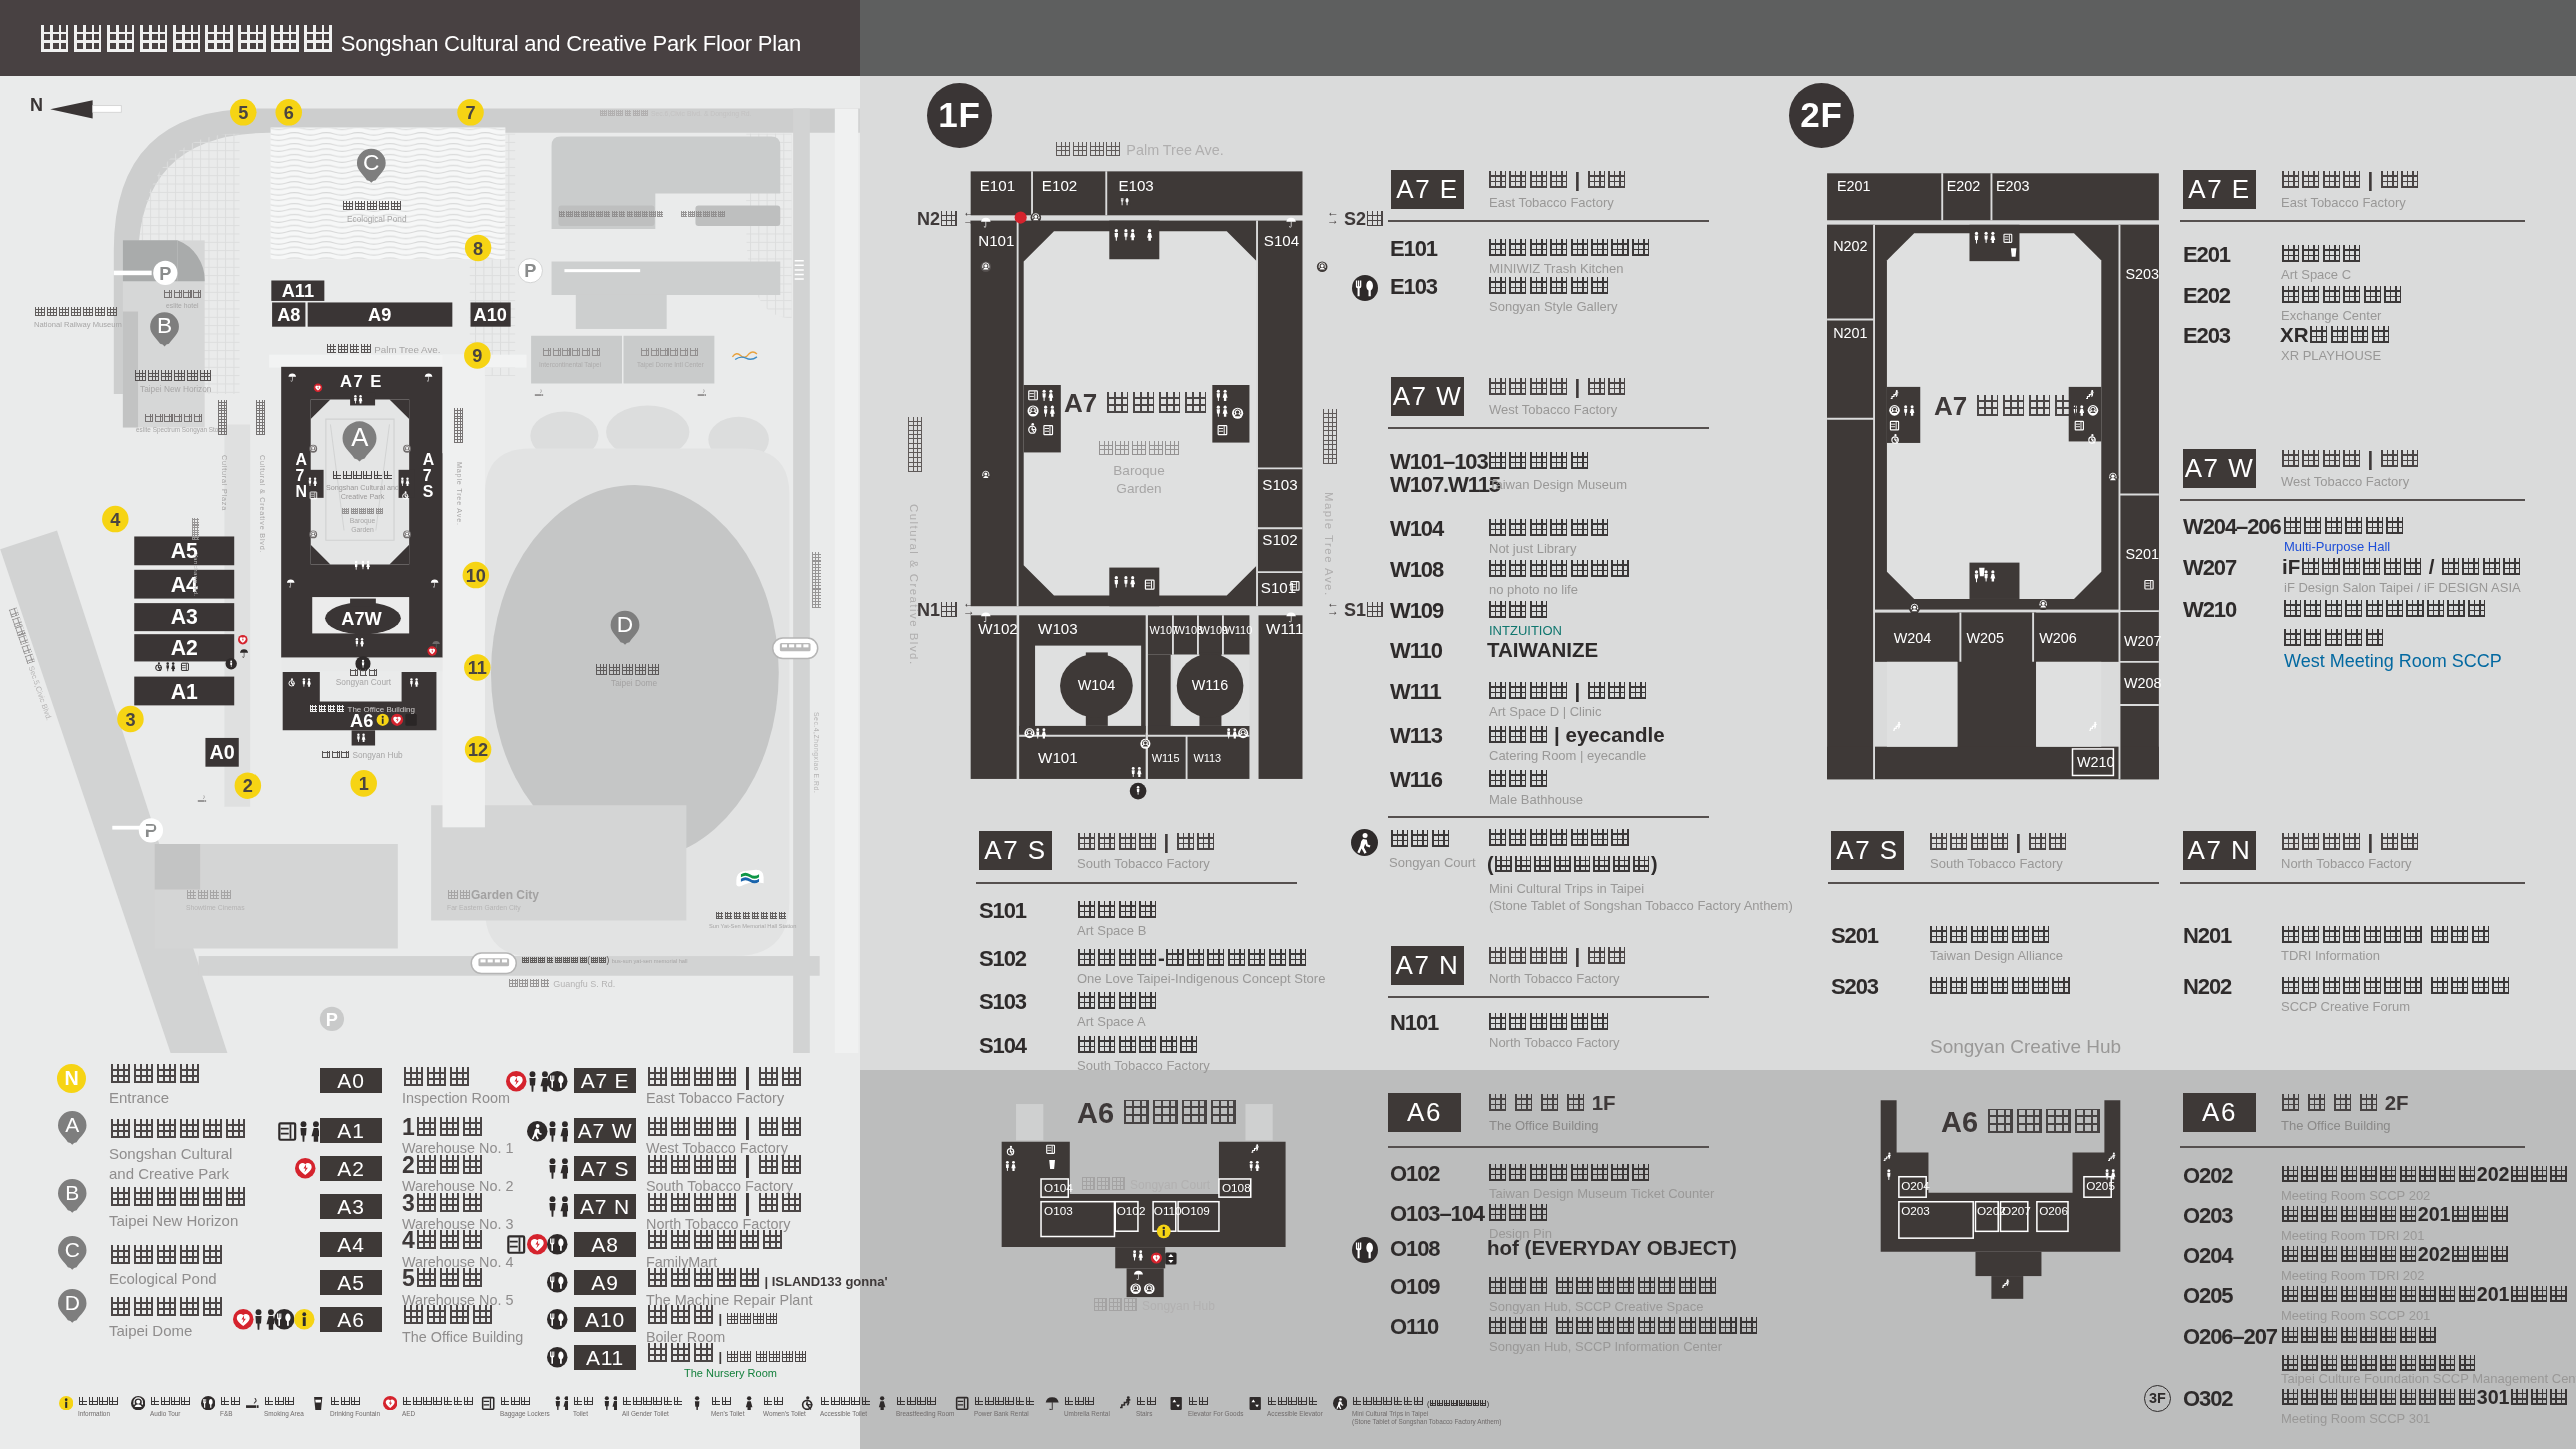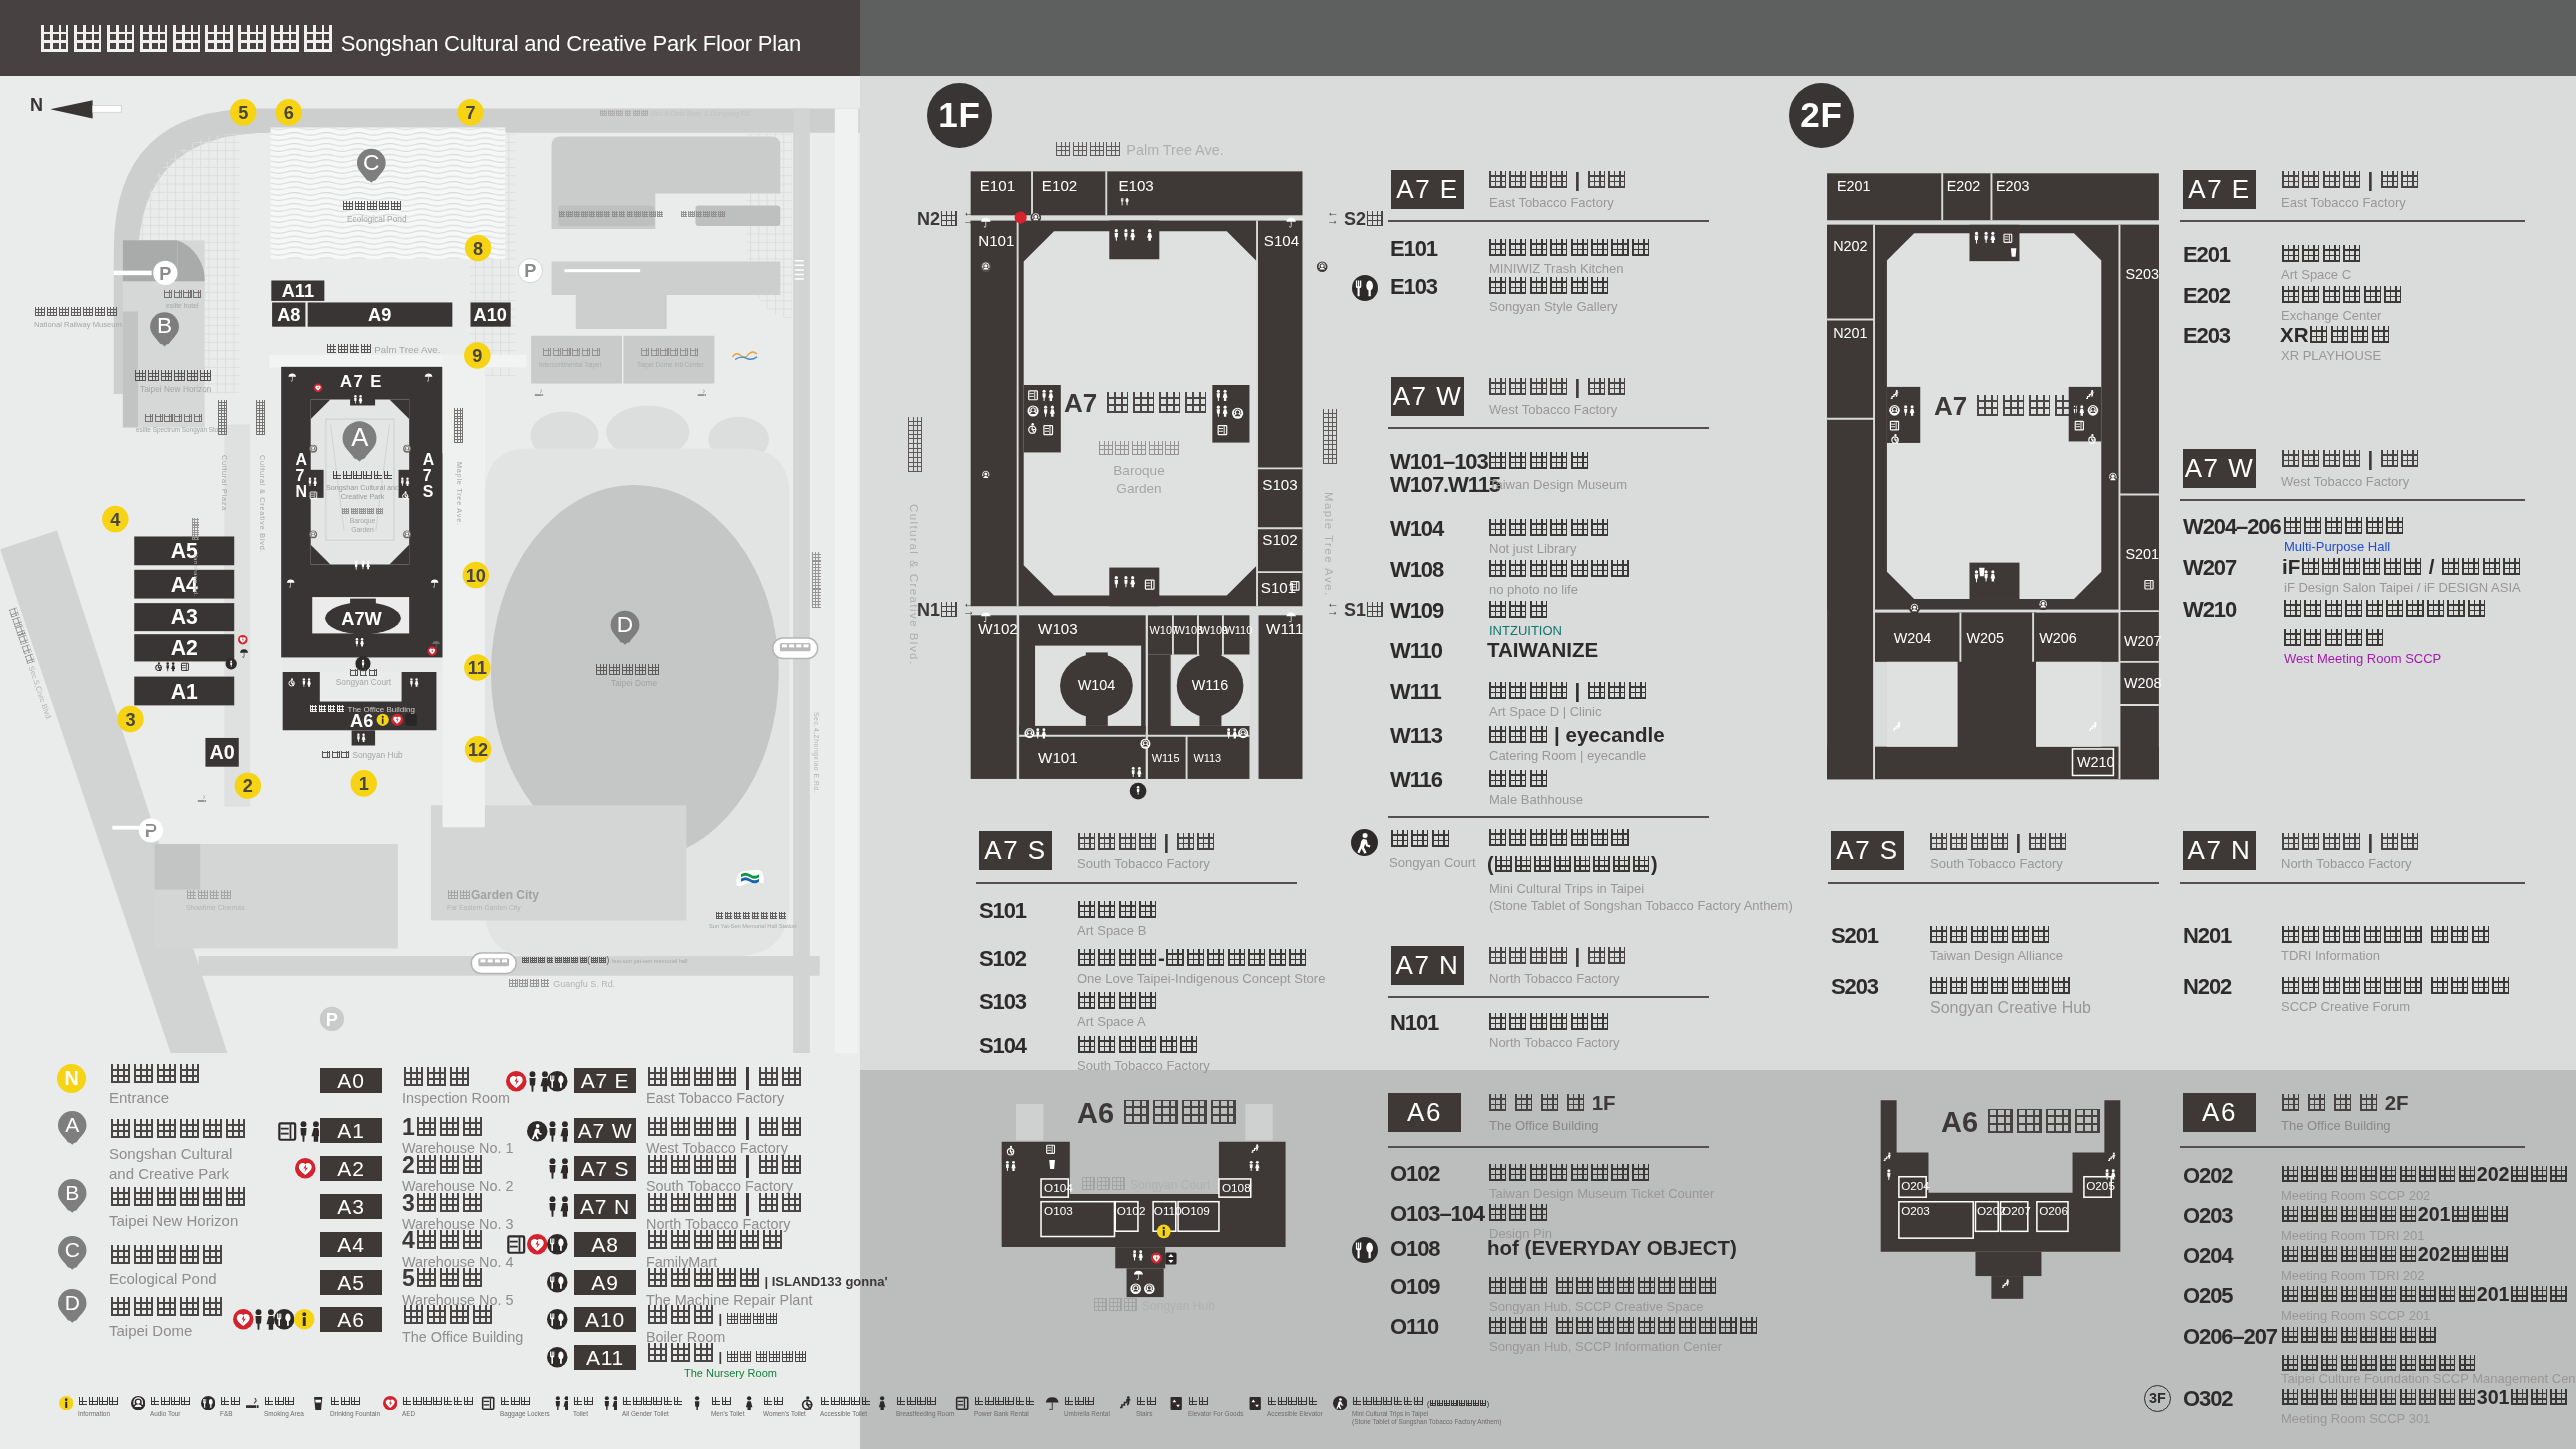--- a/index.html
+++ b/index.html
@@ -822,31 +822,31 @@
 <div class="abs" style="left:2180px;top:499px;width:345px;height:1.5px;background:#55504f"></div>
 <div class="abs cj" style="white-space:nowrap;left:2183px;top:514px;font-size:22px;color:#2e2b2b;font-weight:bold;letter-spacing:-1.1px">W204–206</div>
 <div class="abs cj" style="white-space:nowrap;left:2282px;top:514px;font-size:20.5px;color:#2e2b2b;font-weight:bold"><span><i class="g"></i><i class="g"></i><i class="g"></i><i class="g"></i><i class="g"></i><i class="g"></i></span></div>
 <div class="abs cj" style="white-space:nowrap;left:2284px;top:539px;font-size:13px;color:#1d4ed8">Multi-Purpose Hall</div>
 <div class="abs cj" style="white-space:nowrap;left:2183px;top:555px;font-size:22px;color:#2e2b2b;font-weight:bold;letter-spacing:-1.1px">W207</div>
 <div class="abs cj" style="white-space:nowrap;left:2282px;top:555px;font-size:20.5px;color:#2e2b2b;font-weight:bold"><span>iF<i class="g"></i><i class="g"></i><i class="g"></i><i class="g"></i><i class="g"></i><i class="g"></i> / <i class="g"></i><i class="g"></i><i class="g"></i><i class="g"></i></span></div>
 <div class="abs cj" style="white-space:nowrap;left:2284px;top:580px;font-size:13px;color:#999897">iF Design Salon Taipei / iF DESIGN ASIA</div>
 <div class="abs cj" style="white-space:nowrap;left:2183px;top:597px;font-size:22px;color:#2e2b2b;font-weight:bold;letter-spacing:-1.1px">W210</div>
 <div class="abs cj" style="white-space:nowrap;left:2282px;top:597px;font-size:20.5px;color:#2e2b2b;font-weight:bold"><span><i class="g"></i><i class="g"></i><i class="g"></i><i class="g"></i><i class="g"></i><i class="g"></i><i class="g"></i><i class="g"></i><i class="g"></i><i class="g"></i></span></div>
 <div class="abs cj" style="white-space:nowrap;left:2282px;top:626px;font-size:20.5px;color:#2e2b2b;font-weight:bold"><span><i class="g"></i><i class="g"></i><i class="g"></i><i class="g"></i><i class="g"></i></span></div>
-<div class="abs cj" style="white-space:nowrap;left:2284px;top:651px;font-size:13px;color:#a21caf">West Meeting Room SCCP</div>
+<div class="abs cj" style="white-space:nowrap;left:2284px;top:651px;font-size:18px;color:#0369a1">West Meeting Room SCCP</div>
 <div class="badge" style="left:1831px;top:831px;width:73px;height:39px;line-height:39px">A7 S</div>
 <div class="abs cj" style="white-space:nowrap;left:1928px;top:830px;font-size:20.5px;color:#3e3939;font-weight:bold"><span><i class="g"></i><i class="g"></i><i class="g"></i><i class="g"></i> | <i class="g"></i><i class="g"></i></span></div>
 <div class="abs cj" style="white-space:nowrap;left:1930px;top:856px;font-size:13px;color:#999897">South Tobacco Factory</div>
 <div class="abs" style="left:1828px;top:882px;width:331px;height:1.5px;background:#55504f"></div>
 <div class="abs cj" style="white-space:nowrap;left:1831px;top:923px;font-size:22px;color:#2e2b2b;font-weight:bold;letter-spacing:-1.1px">S201</div>
 <div class="abs cj" style="white-space:nowrap;left:1928px;top:923px;font-size:20.5px;color:#2e2b2b;font-weight:bold"><span><i class="g"></i><i class="g"></i><i class="g"></i><i class="g"></i><i class="g"></i><i class="g"></i></span></div>
 <div class="abs cj" style="white-space:nowrap;left:1930px;top:948px;font-size:13px;color:#999897">Taiwan Design Alliance</div>
 <div class="abs cj" style="white-space:nowrap;left:1831px;top:974px;font-size:22px;color:#2e2b2b;font-weight:bold;letter-spacing:-1.1px">S203</div>
 <div class="abs cj" style="white-space:nowrap;left:1928px;top:974px;font-size:20.5px;color:#2e2b2b;font-weight:bold"><span><i class="g"></i><i class="g"></i><i class="g"></i><i class="g"></i><i class="g"></i><i class="g"></i><i class="g"></i></span></div>
-<div class="abs cj" style="white-space:nowrap;left:1930px;top:999px;font-size:16px;color:#999897">Songyan Creative Hub</div>
+<div class="abs cj" style="white-space:nowrap;left:1930px;top:1036px;font-size:19px;color:#999897">Songyan Creative Hub</div>
 <div class="badge" style="left:2183px;top:831px;width:73px;height:39px;line-height:39px">A7 N</div>
 <div class="abs cj" style="white-space:nowrap;left:2280px;top:830px;font-size:20.5px;color:#3e3939;font-weight:bold"><span><i class="g"></i><i class="g"></i><i class="g"></i><i class="g"></i> | <i class="g"></i><i class="g"></i></span></div>
 <div class="abs cj" style="white-space:nowrap;left:2281px;top:856px;font-size:13px;color:#999897">North Tobacco Factory</div>
 <div class="abs" style="left:2180px;top:882px;width:345px;height:1.5px;background:#55504f"></div>
 <div class="abs cj" style="white-space:nowrap;left:2183px;top:923px;font-size:22px;color:#2e2b2b;font-weight:bold;letter-spacing:-1.1px">N201</div>
 <div class="abs cj" style="white-space:nowrap;left:2280px;top:923px;font-size:20.5px;color:#2e2b2b;font-weight:bold"><span><i class="g"></i><i class="g"></i><i class="g"></i><i class="g"></i><i class="g"></i><i class="g"></i><i class="g"></i> <i class="g"></i><i class="g"></i><i class="g"></i></span></div>
 <div class="abs cj" style="white-space:nowrap;left:2281px;top:948px;font-size:13px;color:#999897">TDRI Information</div>
 <div class="abs cj" style="white-space:nowrap;left:2183px;top:974px;font-size:22px;color:#2e2b2b;font-weight:bold;letter-spacing:-1.1px">N202</div>
 <div class="abs cj" style="white-space:nowrap;left:2280px;top:974px;font-size:20.5px;color:#2e2b2b;font-weight:bold"><span><i class="g"></i><i class="g"></i><i class="g"></i><i class="g"></i><i class="g"></i><i class="g"></i><i class="g"></i> <i class="g"></i><i class="g"></i><i class="g"></i><i class="g"></i></span></div>
 <div class="abs cj" style="white-space:nowrap;left:2281px;top:999px;font-size:13px;color:#999897">SCCP Creative Forum</div>

